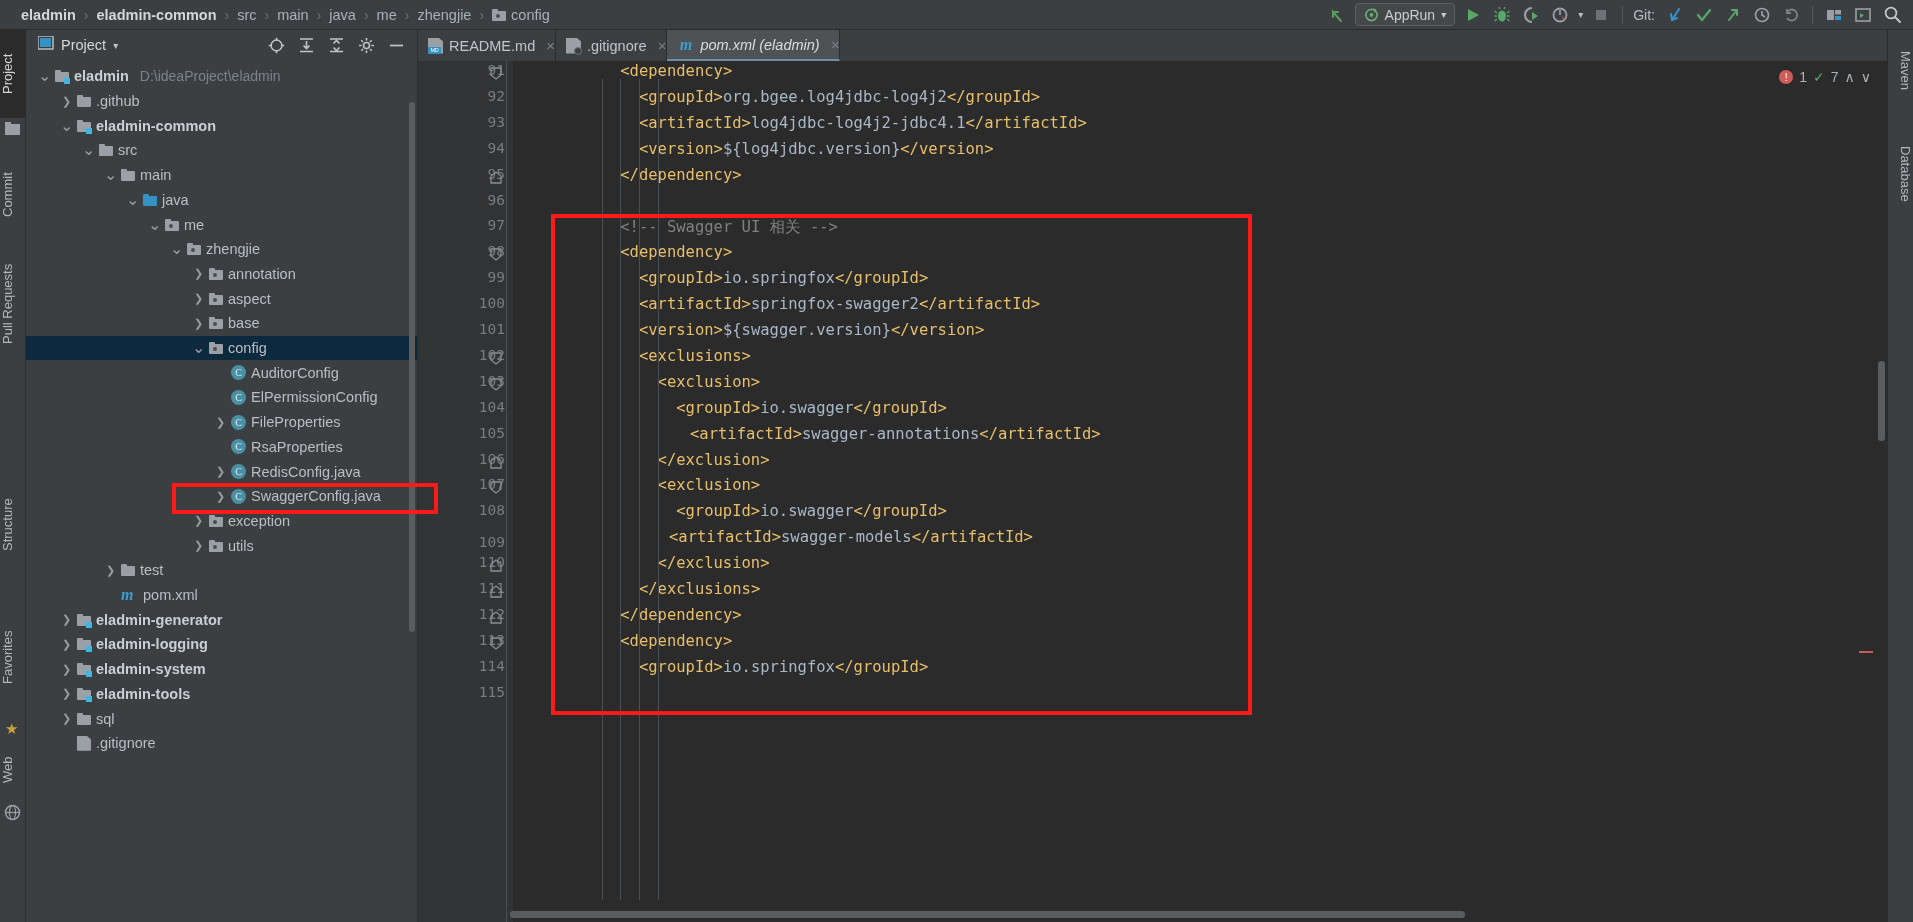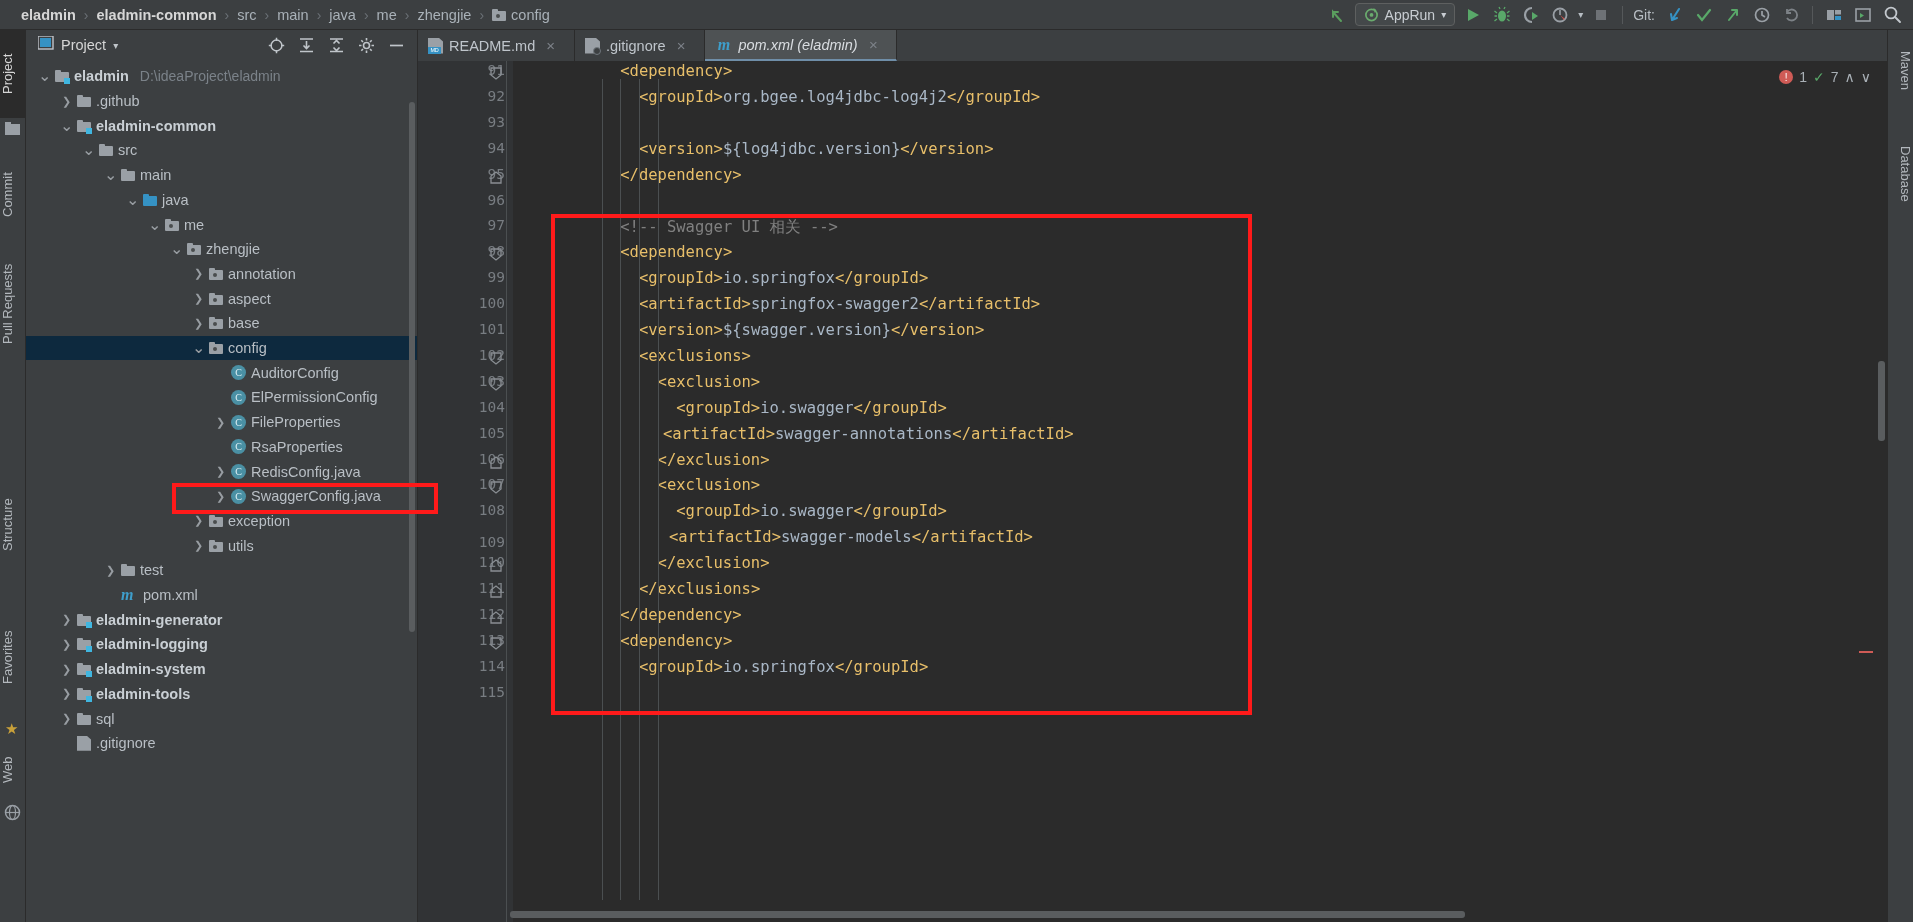--- a/index.html
+++ b/index.html
@@ -125,21 +125,21 @@
     background:#5a5d5f; border-radius:3px;
   }
 
   
   .editor-area {
     position:absolute; left:418px; top:30px; right:26px; bottom:0;
     background:#2b2b2b;
   }
   .tabs { height:31px; display:flex; align-items:stretch; background:#3c3f41; }
   .tab {
-    display:flex; align-items:center; gap:6px; padding:0 19px 0 10px;
+    display:flex; align-items:center; gap:6px; padding:0 0 0 10px;
     color:#bfc5cb; font-size:14.5px; border-right:1px solid #2b2b2b; cursor:pointer;
   }
   .tab.active { background:#4e5254; color:#d9dde1; font-style:italic;
      border-bottom:2px solid #6f8ea8; }
   .tab .x { color:#7d8289; font-size:15px; margin-left:5px; }
   .md-ico { width:15px; height:16px; position:relative; flex:none; }
   .md-ico .pg { position:absolute; inset:0; background:#9aa0a6;
      clip-path: polygon(0 0, 70% 0, 100% 25%, 100% 100%, 0 100%); }
   .md-ico .tag { position:absolute; left:0; bottom:0; width:13px; height:7px;
      background:#3592c4; color:#fff; font-size:5.5px; text-align:center; line-height:7px; letter-spacing:-0.3px;}
@@ -667,32 +667,33 @@
           <div class="fold" style="top: 575.8px;"><svg width="12" height="13" viewBox="0 0 12 13">
               <path d="M1 1 H11 V8 L6 12 L1 8 Z" fill="none" stroke="#8a8f94" stroke-width="1.3"></path>
             </svg></div>
           <div class="gut-num" style="top: 596.7px;">114</div>
           <div class="gut-num" style="top: 622.6px;">115</div>
         </div>
       <div class="bracegut"></div>
       <div class="code" id="code">
           <div class="cl" style="top: 1px; left: 107.28px;"><span class="tg">&lt;dependency&gt;</span></div>
           <div class="cl" style="top: 26.9px; left: 125.92px;"><span class="tg">&lt;groupId&gt;</span><span class="tk">org.bgee.log4jdbc-log4j2</span><span class="tg">&lt;/groupId&gt;</span></div>
+          <div class="cl" style="top: 52.8px; left: 125.92px;"><span class="tg">&lt;artifactId&gt;</span><span class="tk">log4jdbc-log4j2-jdbc4.1</span><span class="tg">&lt;/artifactId&gt;</span></div>
           <div class="cl" style="top: 78.7px; left: 125.92px;"><span class="tg">&lt;version&gt;</span><span class="tk">${log4jdbc.version}</span><span class="tg">&lt;/version&gt;</span></div>
           <div class="cl" style="top: 104.6px; left: 107.28px;"><span class="tg">&lt;/dependency&gt;</span></div>
           <div class="cl" style="top: 130.5px; left: 70px;"></div>
           <div class="cl" style="top: 156.4px; left: 107.28px;"><span class="cm">&lt;!-- Swagger UI 相关 --&gt;</span></div>
           <div class="cl" style="top: 182.3px; left: 107.28px;"><span class="tg">&lt;dependency&gt;</span></div>
           <div class="cl" style="top: 208.2px; left: 125.92px;"><span class="tg">&lt;groupId&gt;</span><span class="tk">io.springfox</span><span class="tg">&lt;/groupId&gt;</span></div>
           <div class="cl" style="top: 234.1px; left: 125.92px;"><span class="tg">&lt;artifactId&gt;</span><span class="tk">springfox-swagger2</span><span class="tg">&lt;/artifactId&gt;</span></div>
           <div class="cl" style="top: 260px; left: 125.92px;"><span class="tg">&lt;version&gt;</span><span class="tk">${swagger.version}</span><span class="tg">&lt;/version&gt;</span></div>
           <div class="cl" style="top: 285.9px; left: 125.92px;"><span class="tg">&lt;exclusions&gt;</span></div>
           <div class="cl" style="top: 311.8px; left: 144.56px;"><span class="tg">&lt;exclusion&gt;</span></div>
           <div class="cl" style="top: 337.7px; left: 163.2px;"><span class="tg">&lt;groupId&gt;</span><span class="tk">io.swagger</span><span class="tg">&lt;/groupId&gt;</span></div>
-          <div class="cl" style="top: 363.6px; left: 150px;"><span class="tg">&lt;artifactId&gt;</span><span class="tk">swagger-annotations</span><span class="tg">&lt;/artifactId&gt;</span></div>
+          <div class="cl" style="top: 363.6px; left: 177px;"><span class="tg">&lt;artifactId&gt;</span><span class="tk">swagger-annotations</span><span class="tg">&lt;/artifactId&gt;</span></div>
           <div class="cl" style="top: 389.5px; left: 144.56px;"><span class="tg">&lt;/exclusion&gt;</span></div>
           <div class="cl" style="top: 415.4px; left: 144.56px;"><span class="tg">&lt;exclusion&gt;</span></div>
           <div class="cl" style="top: 441.3px; left: 163.2px;"><span class="tg">&lt;groupId&gt;</span><span class="tk">io.swagger</span><span class="tg">&lt;/groupId&gt;</span></div>
           <div class="cl" style="top: 467.2px; left: 156px;"><span class="tg">&lt;artifactId&gt;</span><span class="tk">swagger-models</span><span class="tg">&lt;/artifactId&gt;</span></div>
           <div class="cl" style="top: 493.1px; left: 144.56px;"><span class="tg">&lt;/exclusion&gt;</span></div>
           <div class="cl" style="top: 519px; left: 125.92px;"><span class="tg">&lt;/exclusions&gt;</span></div>
           <div class="cl" style="top: 544.9px; left: 107.28px;"><span class="tg">&lt;/dependency&gt;</span></div>
           <div class="cl" style="top: 570.8px; left: 107.28px;"><span class="tg">&lt;dependency&gt;</span></div>
           <div class="cl" style="top: 596.7px; left: 125.92px;"><span class="tg">&lt;groupId&gt;</span><span class="tk">io.springfox</span><span class="tg">&lt;/groupId&gt;</span></div>
           <div class="indent-guide" style="left: 88.64px; top: 18px; bottom: 22px;"></div>

